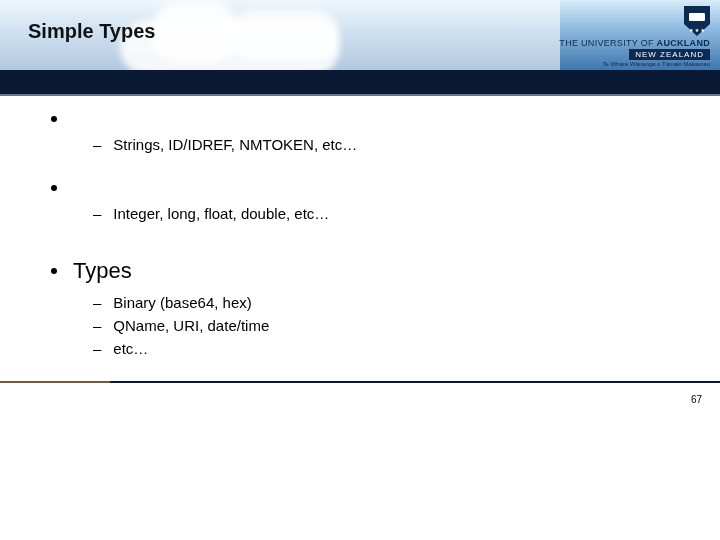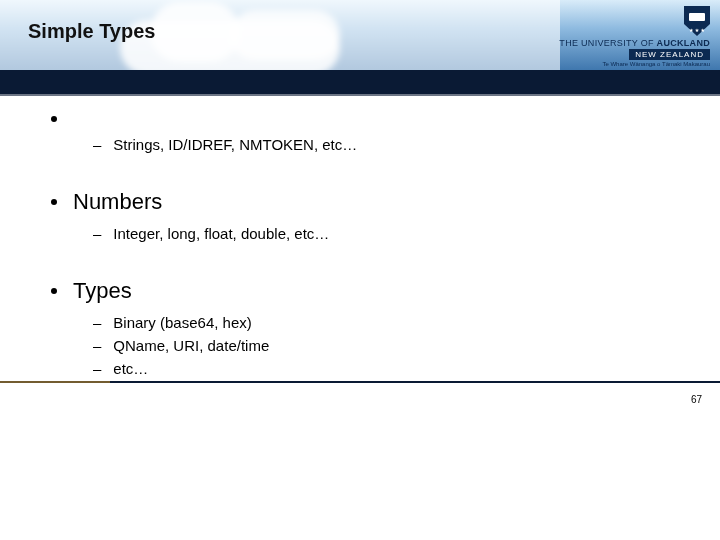--- a/index.html
+++ b/index.html
@@ -236,21 +236,20 @@
           <li>
             <span class="dash">–</span>
             <span>Strings, ID/IDREF, NMTOKEN, etc…</span>
           </li>
         </ul>
       </li>
 
       <li>
         <div class="l1-row">
           <span class="bullet1"></span>
-          <span>Numbers</span>
         </div>
         <ul class="level2">
           <li>
             <span class="dash">–</span>
             <span>Integer, long, float, double, etc…</span>
           </li>
         </ul>
       </li>
 
       <li>

